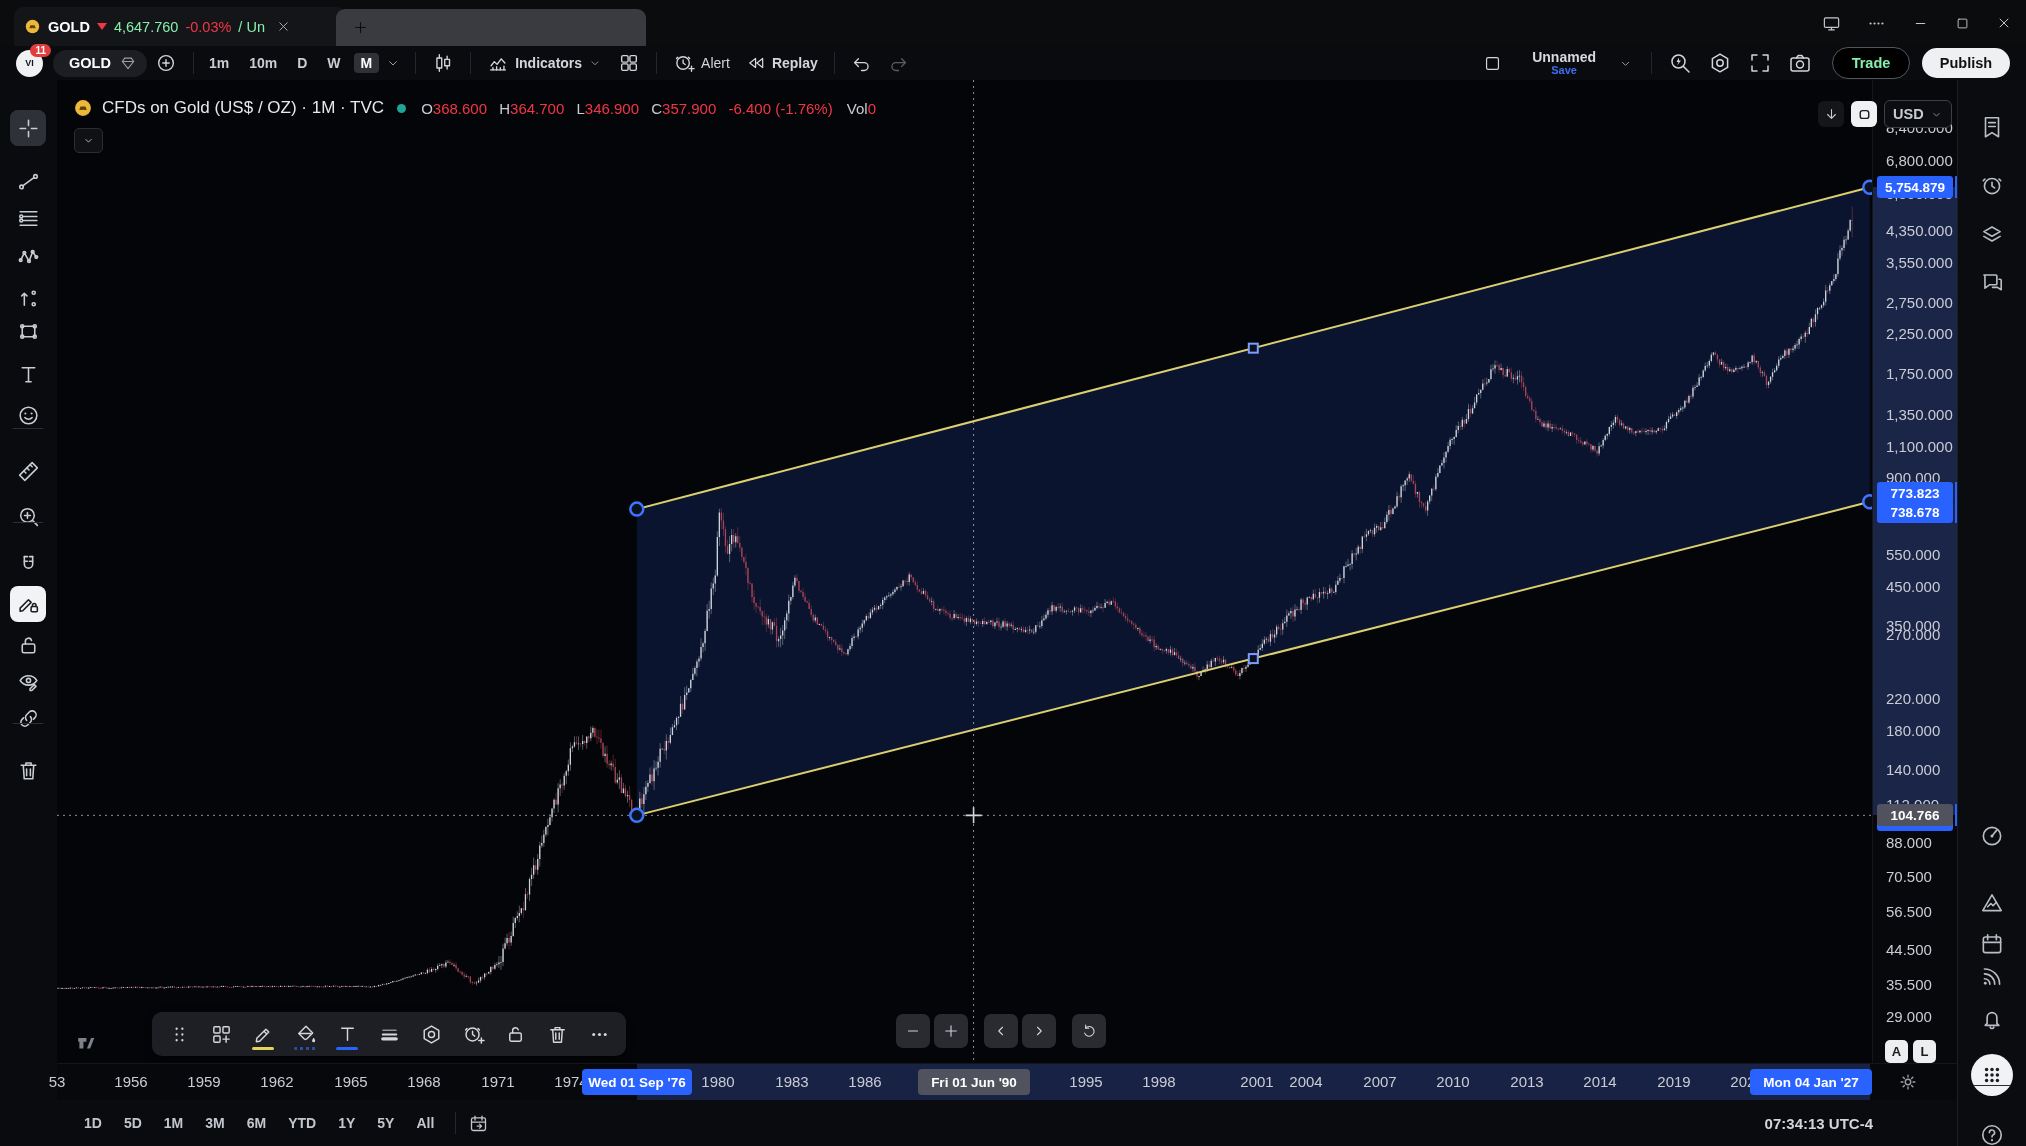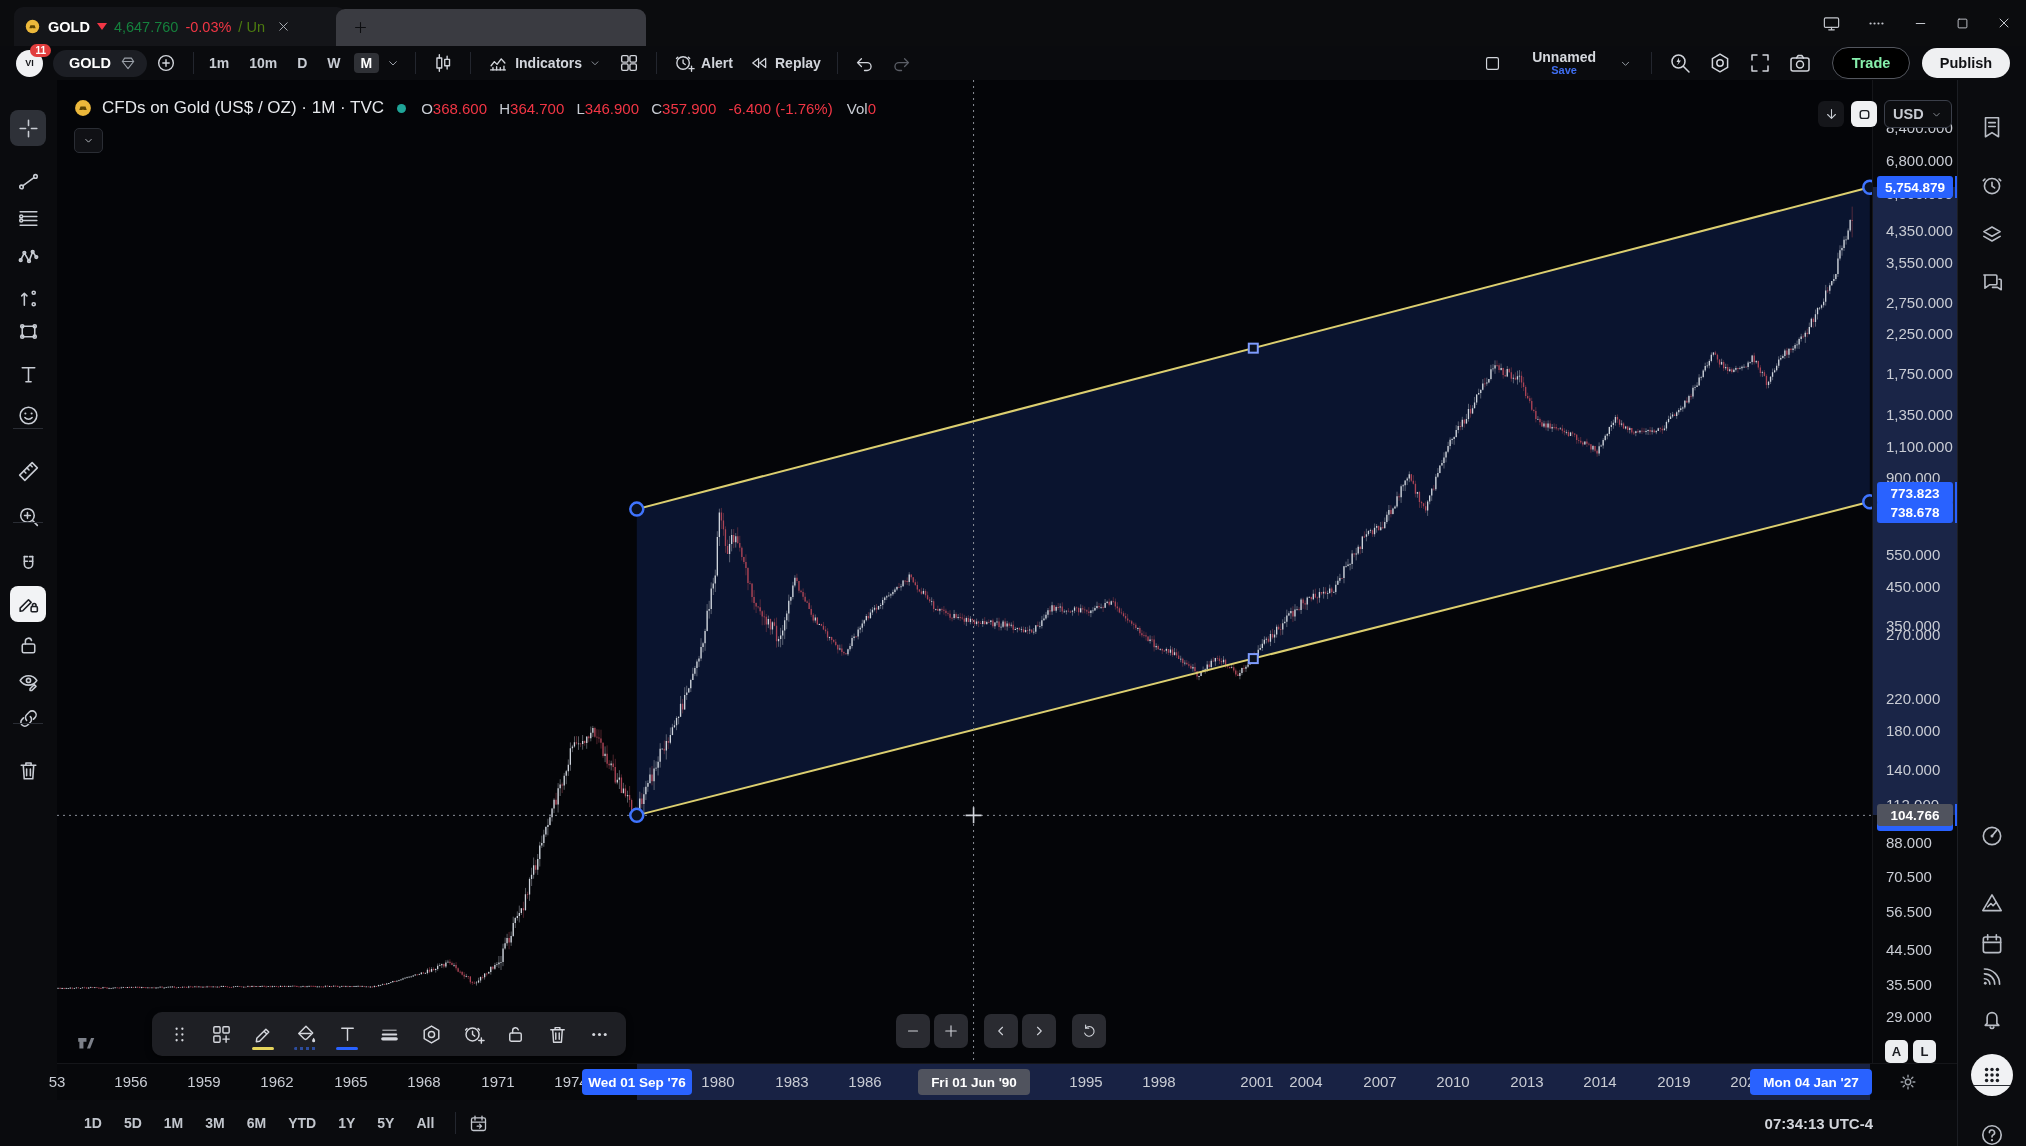--- a/index.html
+++ b/index.html
@@ -99,23 +99,23 @@
 <div id="tabbar">
   <div id="tab">
     <span class="ic" style="width:17px;height:17px">
         <svg viewBox="0 0 24 24" fill="none" stroke="currentColor" stroke-width="1.5" stroke-linecap="round" stroke-linejoin="round">
           <circle cx="12" cy="12" r="9.5" fill="#ecb83b" stroke="none"></circle>
           <path d="M7.5 14.5h4l.5-1.2.5 1.2h4L15 10.2H9z" fill="#5d4403" stroke="none"></path>
         </svg>
       </span>
     <b style="color:#fff">GOLD</b>
     <span class="tri-down"></span>
-    <span style="color:#15803d">4,647.760</span>
+    <span style="color:#86efac">4,647.760</span>
     <span class="red">-0.03%</span>
-    <span style="color:#4d7c0f">/ Un</span>
+    <span style="color:#86efac">/ Un</span>
     <span class="ic" style="width:15px;height:15px;color:#aeb2ba;margin-left:4px">
         <svg viewBox="0 0 24 24" fill="none" stroke="currentColor" stroke-width="1.5" stroke-linecap="round" stroke-linejoin="round">
           <path d="M6 6l12 12M18 6L6 18"></path>
         </svg>
       </span>
   </div>
   <div id="tabstub">
     <span class="ic" style="width:17px;height:17px;color:#0c0d10;position:absolute;left:16px;top:10px">
         <svg viewBox="0 0 24 24" fill="none" stroke="currentColor" stroke-width="1.5" stroke-linecap="round" stroke-linejoin="round">
           <path d="M12 5v14M5 12h14"></path>
@@ -220,21 +220,21 @@
       </svg>
     </span>
   <div class="sep"></div>
   <div class="tbtn">
     <span class="ic" style="width:22px;height:22px">
         <svg viewBox="0 0 24 24" fill="none" stroke="currentColor" stroke-width="1.5" stroke-linecap="round" stroke-linejoin="round">
           <circle cx="11" cy="12" r="6.8"></circle>
           <path d="M11 8.6V12l2.3 1.7M5.2 5.8L3.8 7.2M16.8 5.8l1.4 1.4M17.5 18.2h5.5M20.2 15.5V21"></path>
         </svg>
       </span>
-    <span style="font-weight:700">Alert</span>
+    <span style="font-weight:400">Alert</span>
   </div>
   <div class="tbtn">
     <span class="ic" style="width:20px;height:20px">
         <svg viewBox="0 0 24 24" fill="none" stroke="currentColor" stroke-width="1.5" stroke-linecap="round" stroke-linejoin="round">
           <path d="M11.5 6.5v11L4.5 12zM20 6.5v11L13 12z"></path>
         </svg>
       </span>
     <span style="font-weight:600">Replay</span>
   </div>
   <div class="sep"></div>

